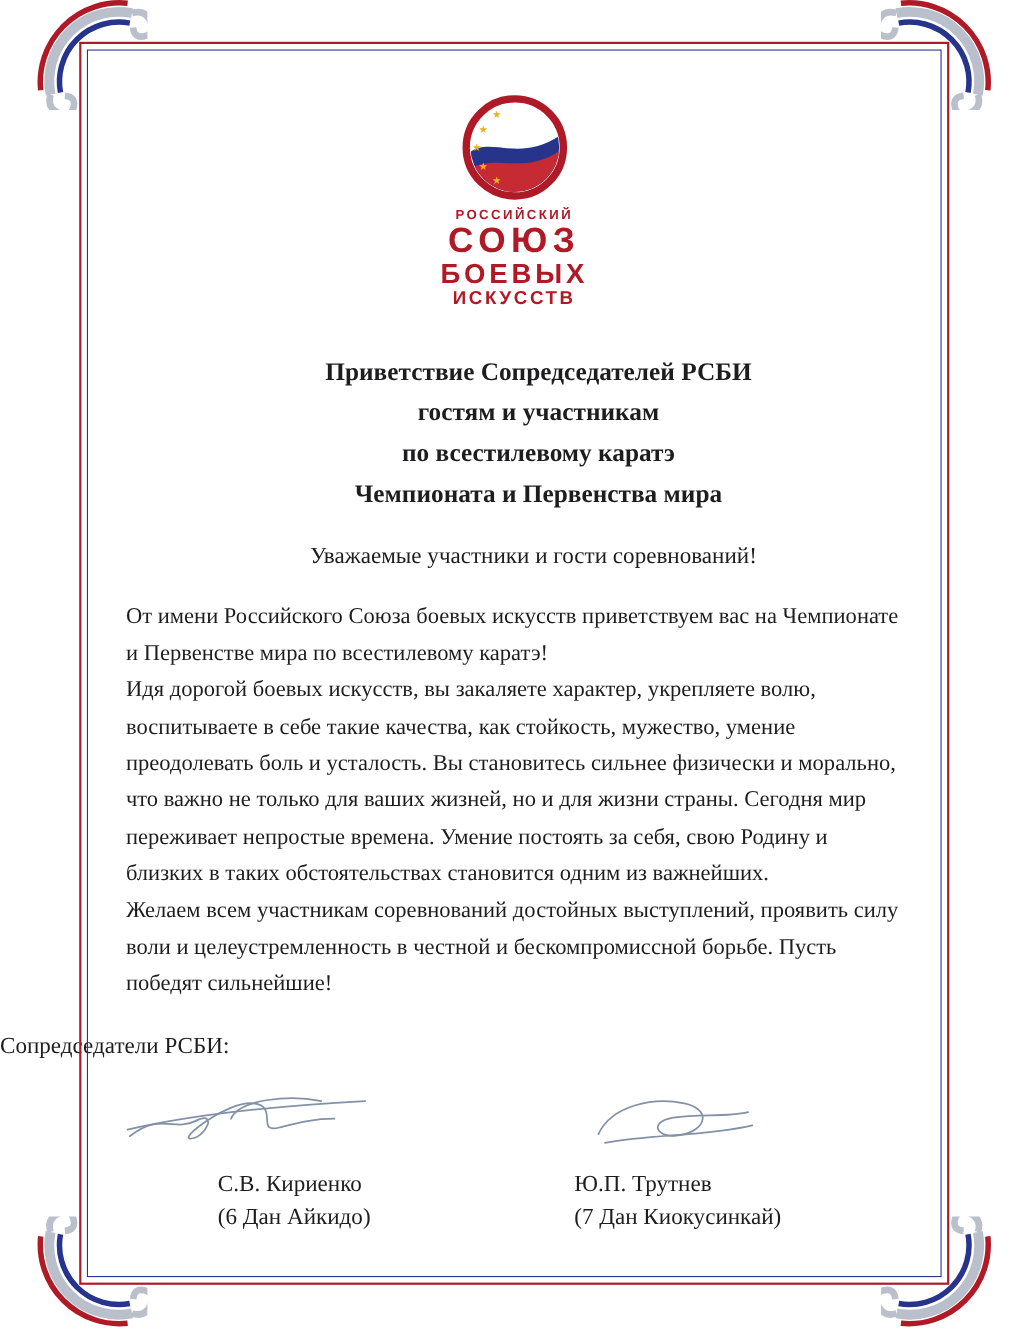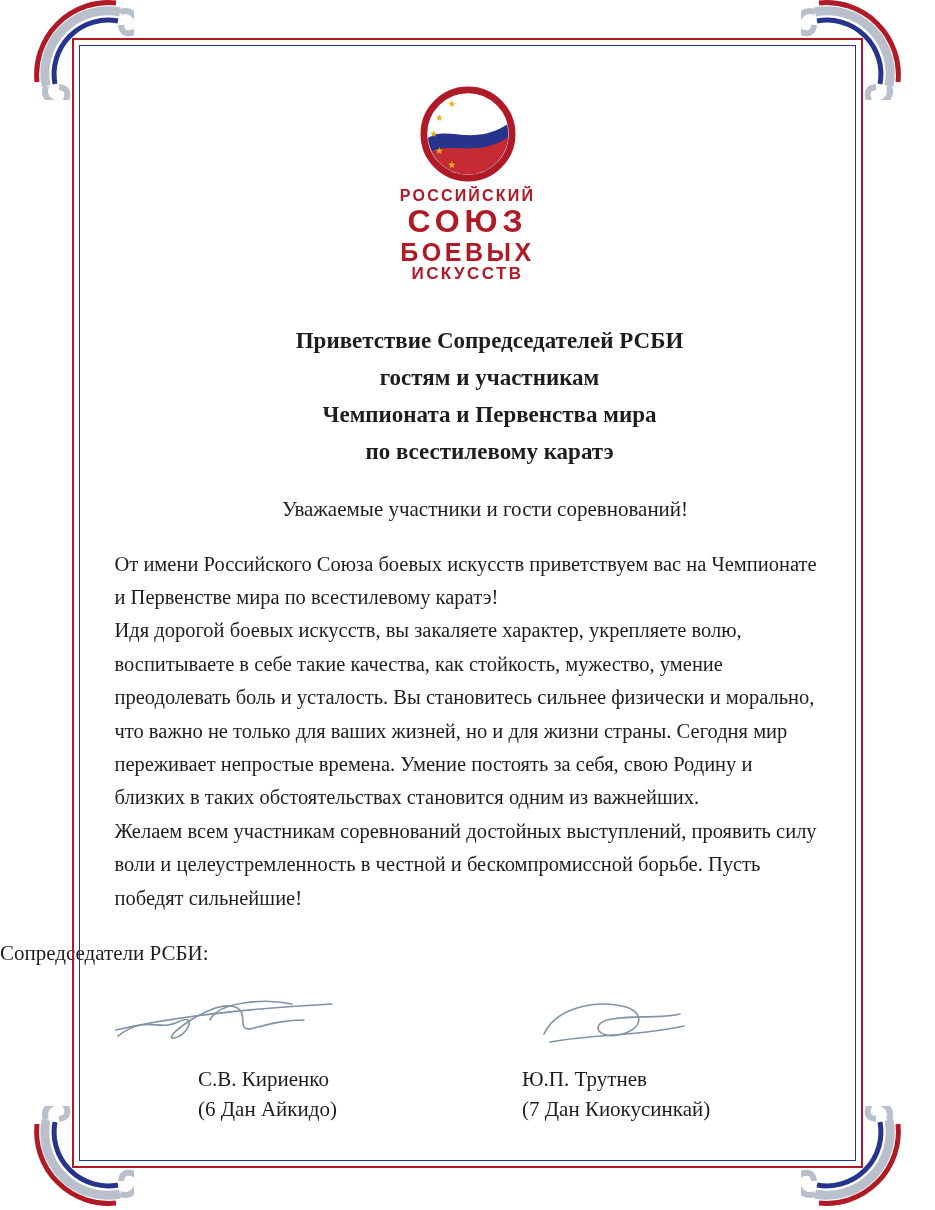--- a/index.html
+++ b/index.html
@@ -37,21 +37,21 @@
   
   .logo{margin-top:86px;text-align:center;}
   .emblem{width:96px;height:96px;display:inline-block;}
   .logo-text{
     margin-top:2px;
     color:var(--red);
     font-family:"Liberation Sans", sans-serif;
     font-weight:bold;
     line-height:1.06;
   }
-  .lt-1{font-size:16px;letter-spacing:2.2px;text-align:center;}
+  .lt-1{font-size:12px;letter-spacing:2.2px;text-align:center;}
   .lt-2{font-size:32px;letter-spacing:5px;}
   .lt-3{font-size:25px;letter-spacing:3.5px;}
   .lt-4{font-size:17px;letter-spacing:2.4px;}
   
   .title{
     margin-top:40px;
     text-align:center;
     font-weight:bold;
     font-size:23px;
     line-height:1.6;
@@ -148,22 +148,22 @@
       <div class="lt-1">РОССИЙСКИЙ</div>
       <div class="lt-2">СОЮЗ</div>
       <div class="lt-3">БОЕВЫХ</div>
       <div class="lt-4">ИСКУССТВ</div>
     </div>
   </div>
 
   <div class="title">
     <div>Приветствие Сопредседателей РСБИ</div>
     <div>гостям и участникам</div>
+    <div>по всестилевому каратэ</div>
     <div>Чемпионата и Первенства мира</div>
-    <div>по всестилевому каратэ</div>
   </div>
 
   <div class="salutation">Уважаемые участники и гости соревнований!</div>
 
   <div class="body-text">
     <p>От имени Российского Союза боевых искусств приветствуем вас на Чемпионате и Первенстве мира по всестилевому каратэ!</p>
     <p>Идя дорогой боевых искусств, вы закаляете характер, укрепляете волю, воспитываете в себе такие качества, как стойкость, мужество, умение преодолевать боль и усталость. Вы становитесь сильнее физически и морально, что важно не только для ваших жизней, но и для жизни страны. Сегодня мир переживает непростые времена. Умение постоять за себя, свою Родину и близких в таких обстоятельствах становится одним из важнейших.</p>
     <p>Желаем всем участникам соревнований достойных выступлений, проявить силу воли и целеустремленность в честной и бескомпромиссной борьбе. Пусть победят сильнейшие!</p>
   </div>
 

